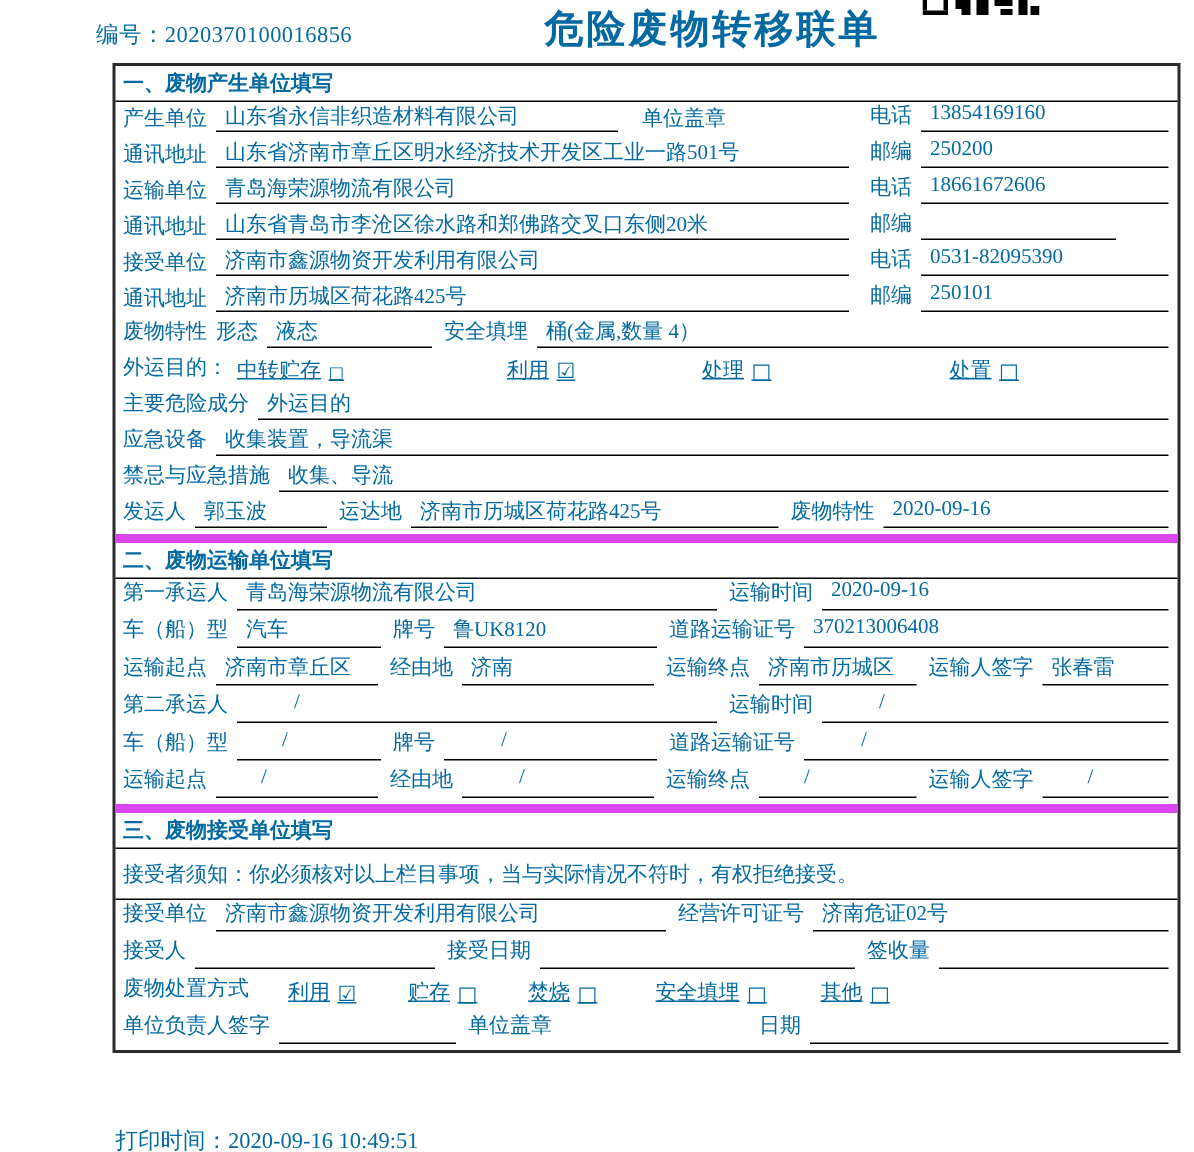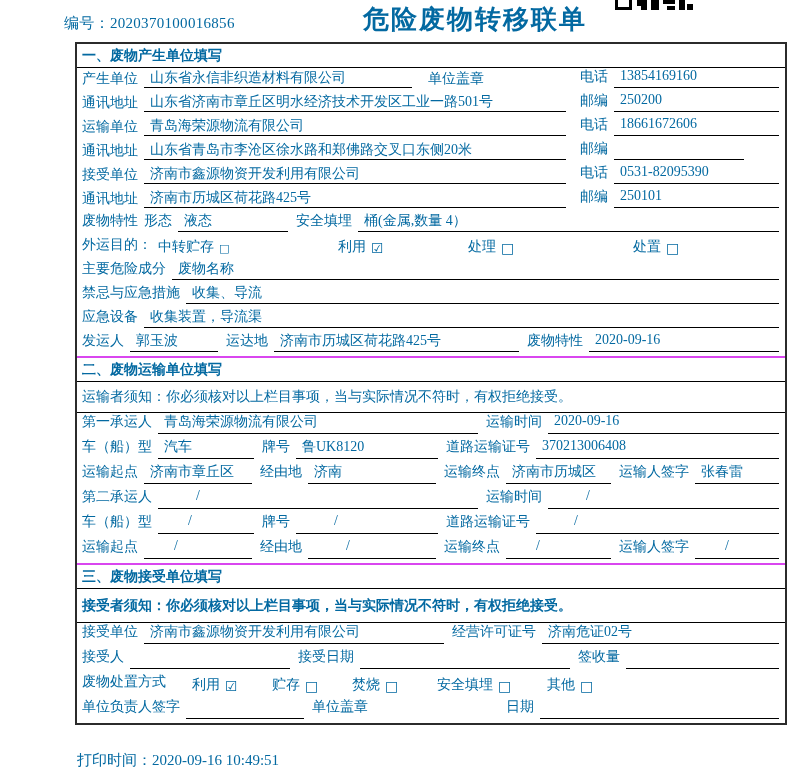--- a/index.html
+++ b/index.html
@@ -7,38 +7,38 @@
         color:#0369a1;font-family:"Liberation Serif","DejaVu Serif",serif;font-size:14px;margin-left:32px;}
   .docno{position:absolute;left:32px;top:14px;font-size:15px;letter-spacing:.3px;}
   .title{position:absolute;left:90px;top:2px;width:706px;text-align:center;
          font-family:"Liberation Sans","DejaVu Sans",sans-serif;font-weight:bold;
          font-size:26px;letter-spacing:2px;}
   .qr{position:absolute;left:583px;top:0;}
   .edge{position:absolute;left:791px;top:0;width:2px;height:768px;background:#9a9a9a;}
   .form{position:absolute;left:43px;top:42px;width:712px;box-sizing:border-box;
         border:2px solid #2b2b2b;background:#fff;}
   .section{width:100%;}
-  .section.bt{border-top:2px solid #d946ef;}
+  .section.bt{border-top:6px solid #d946ef;}
   .sec-h{height:23px;display:flex;align-items:center;padding-left:5px;
          font-family:Liberation Sans, sans-serif;font-weight:bold;
          font-size:14px;border-bottom:1px solid #000;}
   .notice{height:30px;display:flex;align-items:center;padding-left:5px;
           border-bottom:1px solid #000;}
-  .notice.tall{height:33px;font-weight:bold;}
+  .notice.tall{height:33px;}
   .row{display:flex;box-sizing:border-box;
        padding:0 6px 4px 5px;height:24px;}
   .row.h25{height:25px;}
   .left{display:flex;align-items:flex-end;width:498px;box-sizing:border-box;}
   .lbl{white-space:nowrap;margin-right:6px;flex:none;}
   .val{border-bottom:1px solid #000;padding:0 3px 0 6px;margin-right:8px;
        white-space:nowrap;box-sizing:border-box;flex:none;overflow:hidden;}
   .val:last-child{margin-right:0;}
   .fill{flex:1 1 auto;}
   .slash{padding-left:38px;}
-  .opt{display:flex;align-items:flex-end;flex:none;}
+  .opt{display:flex;align-items:flex-end;flex:none;text-decoration:underline;}
   .cb{font-family:"DejaVu Sans",sans-serif;font-size:14px;line-height:15px;margin-left:5px;}
   .cb.small{font-size:11px;}
   .sp{flex:none;display:inline-block;}
   .footer{position:absolute;left:45px;top:751px;font-size:15px;}
 </style>
 </head>
 <body>
 
 <div class="page">
 
@@ -145,46 +145,45 @@
           <span class="cb">□</span>
         </span>
         <span class="opt">
           <span>处置</span>
           <span class="cb">□</span>
         </span>
       </div>
 
       <div class="row">
         <span class="lbl">主要危险成分</span>
-        <span class="val fill">废物名称</span>
+        <span class="val fill">外运目的</span>
+      </div>
+
+      <div class="row">
+        <span class="lbl">应急设备</span>
+        <span class="val fill">收集装置，导流渠</span>
       </div>
 
       <div class="row">
         <span class="lbl">禁忌与应急措施</span>
         <span class="val fill">收集、导流</span>
-      </div>
-
-      <div class="row">
-        <span class="lbl">应急设备</span>
-        <span class="val fill">收集装置，导流渠</span>
       </div>
 
       <div class="row">
         <span class="lbl">发运人</span>
         <span class="val" style="width:88px">郭玉波</span>
         <span class="lbl">运达地</span>
         <span class="val" style="width:245px">济南市历城区荷花路425号</span>
         <span class="lbl">废物特性</span>
         <span class="val fill">2020-09-16</span>
       </div>
     </div>
 
     <div class="section bt">
       <div class="sec-h">二、废物运输单位填写</div>
-      <div class="notice">运输者须知：你必须核对以上栏目事项，当与实际情况不符时，有权拒绝接受。</div>
 
       <div class="row h25">
         <span class="lbl">第一承运人</span>
         <span class="val" style="width:320px">青岛海荣源物流有限公司</span>
         <span class="lbl">运输时间</span>
         <span class="val fill">2020-09-16</span>
       </div>
 
       <div class="row h25">
         <span class="lbl">车（船）型</span>

